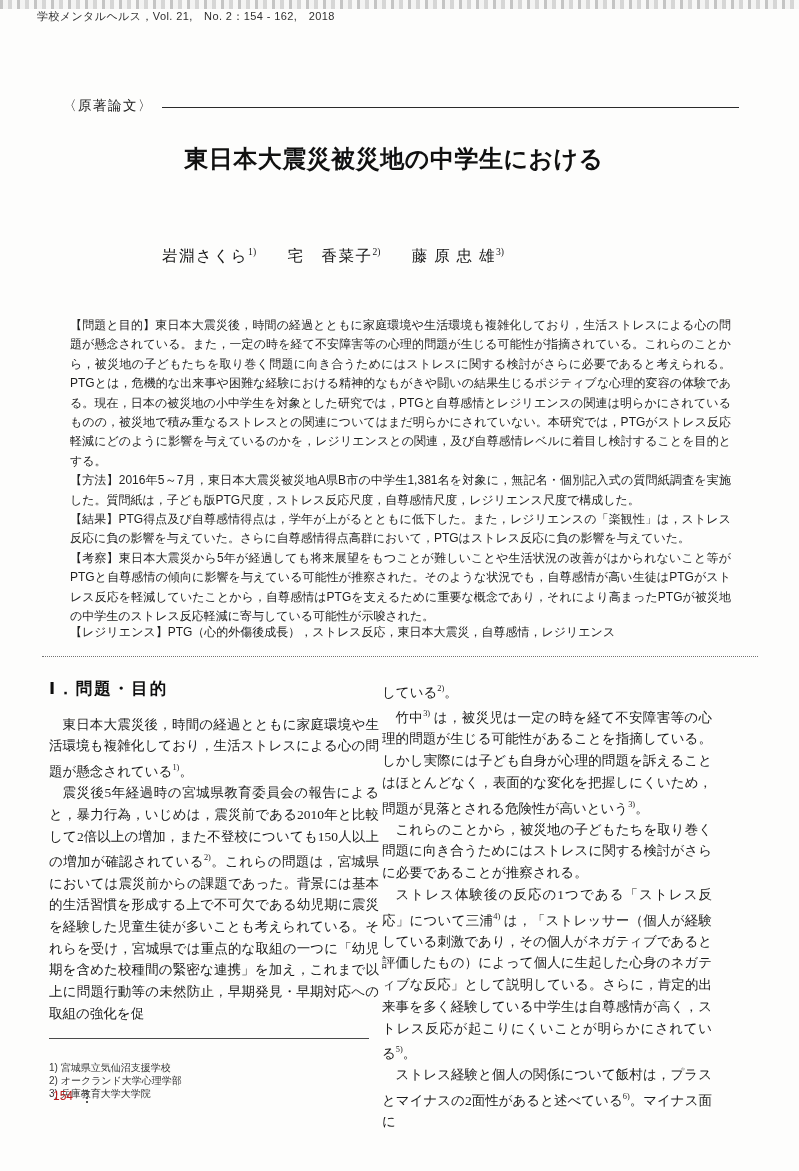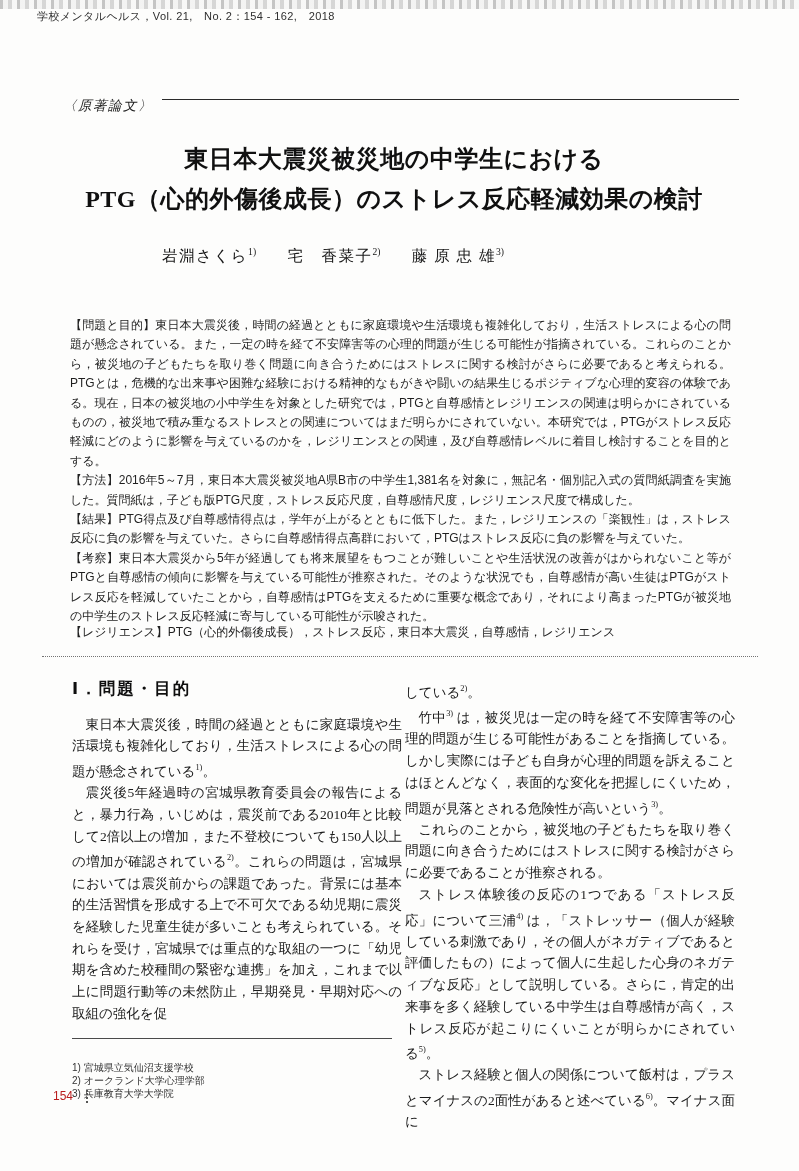--- a/index.html
+++ b/index.html
@@ -14,21 +14,21 @@
       rgba(150,150,150,.55) 0 3px, rgba(225,225,225,.35) 3px 8px,
       rgba(175,175,175,.5) 8px 12px, rgba(235,235,235,.3) 12px 17px);
   }
   .journal-header {
     position:absolute; top:9px; left:37px;
     font-family:"Liberation Sans","DejaVu Sans",sans-serif;
     font-size:11px; letter-spacing:.4px; color:#2e2e2e;
   }
   .type-row {
     position:absolute; top:97px; left:63px; width:676px;
-    display:flex; align-items:flex-start;font-style:italic;
+    display:flex; align-items:center;
   }
   .type-label { font-size:13.5px; letter-spacing:1.5px; color:#1a1a1a; white-space:nowrap; }
   .type-rule { flex:1; height:0; border-top:1.5px solid #2a2a2a; margin-left:9px; margin-top:2px; }
   .title-block {
     position:absolute; top:139px; left:0; width:788px; text-align:center;
     font-weight:bold; font-size:24px; line-height:40px; letter-spacing:.5px; color:#101010;
   }
   .authors {
     position:absolute; top:246px; left:0; width:666px; text-align:center;
     font-size:15.5px; letter-spacing:1.5px; color:#161616;
@@ -44,21 +44,21 @@
   .keywords {
     position:absolute; top:624px; left:70px; width:661px;
     font-family:"Liberation Sans","DejaVu Sans",sans-serif;
     font-size:12px; color:#1f1f1f;
   }
   .kw-rule {
     position:absolute; top:656px; left:42px; width:716px; height:0;
     border-top:1px dotted #737373;
   }
   .columns {
-    position:absolute; top:678px; left:72px; width:682px;
+    position:absolute; top:678px; left:49px; width:682px;
     display:flex; gap:3px;
   }
   .col {
     width:330px; font-size:13.5px; line-height:21.7px;
     text-align:justify; color:#1a1a1a;
   }
   .col p { margin:0; text-indent:1em; }
   .col p.no-indent { text-indent:0; }
   .section-heading {
     font-family:"Liberation Sans","DejaVu Sans",sans-serif;
@@ -88,21 +88,20 @@
 
   <div class="journal-header">学校メンタルヘルス，Vol. 21,　No. 2：154 - 162,　2018</div>
 
   <div class="type-row">
     <span class="type-label">〈原著論文〉</span>
     <span class="type-rule"></span>
   </div>
 
   <div class="title-block">
     <div>東日本大震災被災地の中学生における</div>
-    <div>PTG（心的外傷後成長）のストレス反応軽減効果の検討</div>
   </div>
 
   <div class="authors">
     <span class="author"><span>岩淵さくら</span><sup>1)</sup></span>
     <span class="author"><span>宅　香菜子</span><sup>2)</sup></span>
     <span class="author"><span>藤 原 忠 雄</span><sup>3)</sup></span>
   </div>
 
   <div class="abstract">
     <p><span>【問題と目的】</span><span>東日本大震災後，時間の経過とともに家庭環境や生活環境も複雑化しており，生活ストレスによる心の問題が懸念されている。また，一定の時を経て不安障害等の心理的問題が生じる可能性が指摘されている。これらのことから，被災地の子どもたちを取り巻く問題に向き合うためにはストレスに関する検討がさらに必要であると考えられる。PTGとは，危機的な出来事や困難な経験における精神的なもがきや闘いの結果生じるポジティブな心理的変容の体験である。現在，日本の被災地の小中学生を対象とした研究では，PTGと自尊感情とレジリエンスの関連は明らかにされているものの，被災地で積み重なるストレスとの関連についてはまだ明らかにされていない。本研究では，PTGがストレス反応軽減にどのように影響を与えているのかを，レジリエンスとの関連，及び自尊感情レベルに着目し検討することを目的とする。</span></p>

